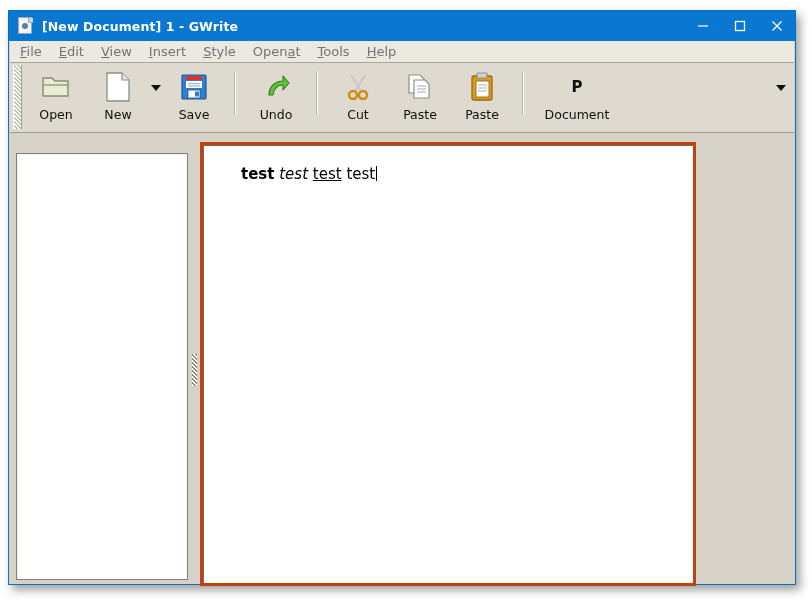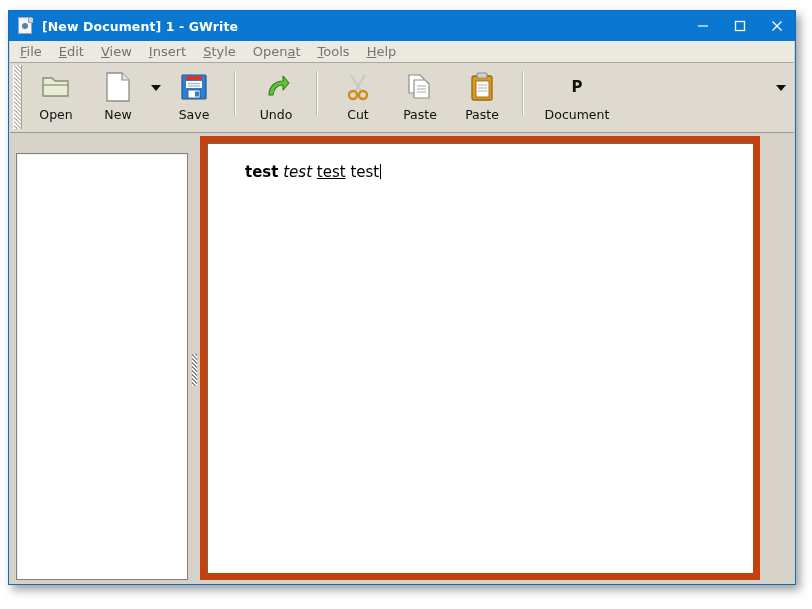--- a/index.html
+++ b/index.html
@@ -242,25 +242,25 @@
     width: 5px;
     height: 32px;
     background-image:
       linear-gradient(45deg, #ffffff 25%, transparent 25%, transparent 50%, #ffffff 50%, #ffffff 75%, transparent 75%);
     background-size: 4px 4px;
     background-color: #8e8a82;
   }
 
   .editor {
     position: absolute;
-    left: 190px; top: 3px;
-    width: 560px;
+    left: 190px; top: 9px;
+    width: 496px;
     height: 444px;
     background: #ffffff;
-    border: 7px solid #c2410c;
+    border: 3px solid #c2410c;
     box-sizing: border-box;
     box-shadow: inset 1px 1px 0 #6e6a63;
   }
   .doc-line {
     margin: 20px 0 0 38px;
     font-size: 15px;
     color: #000000;
     line-height: 18px;
     white-space: nowrap;
   }

